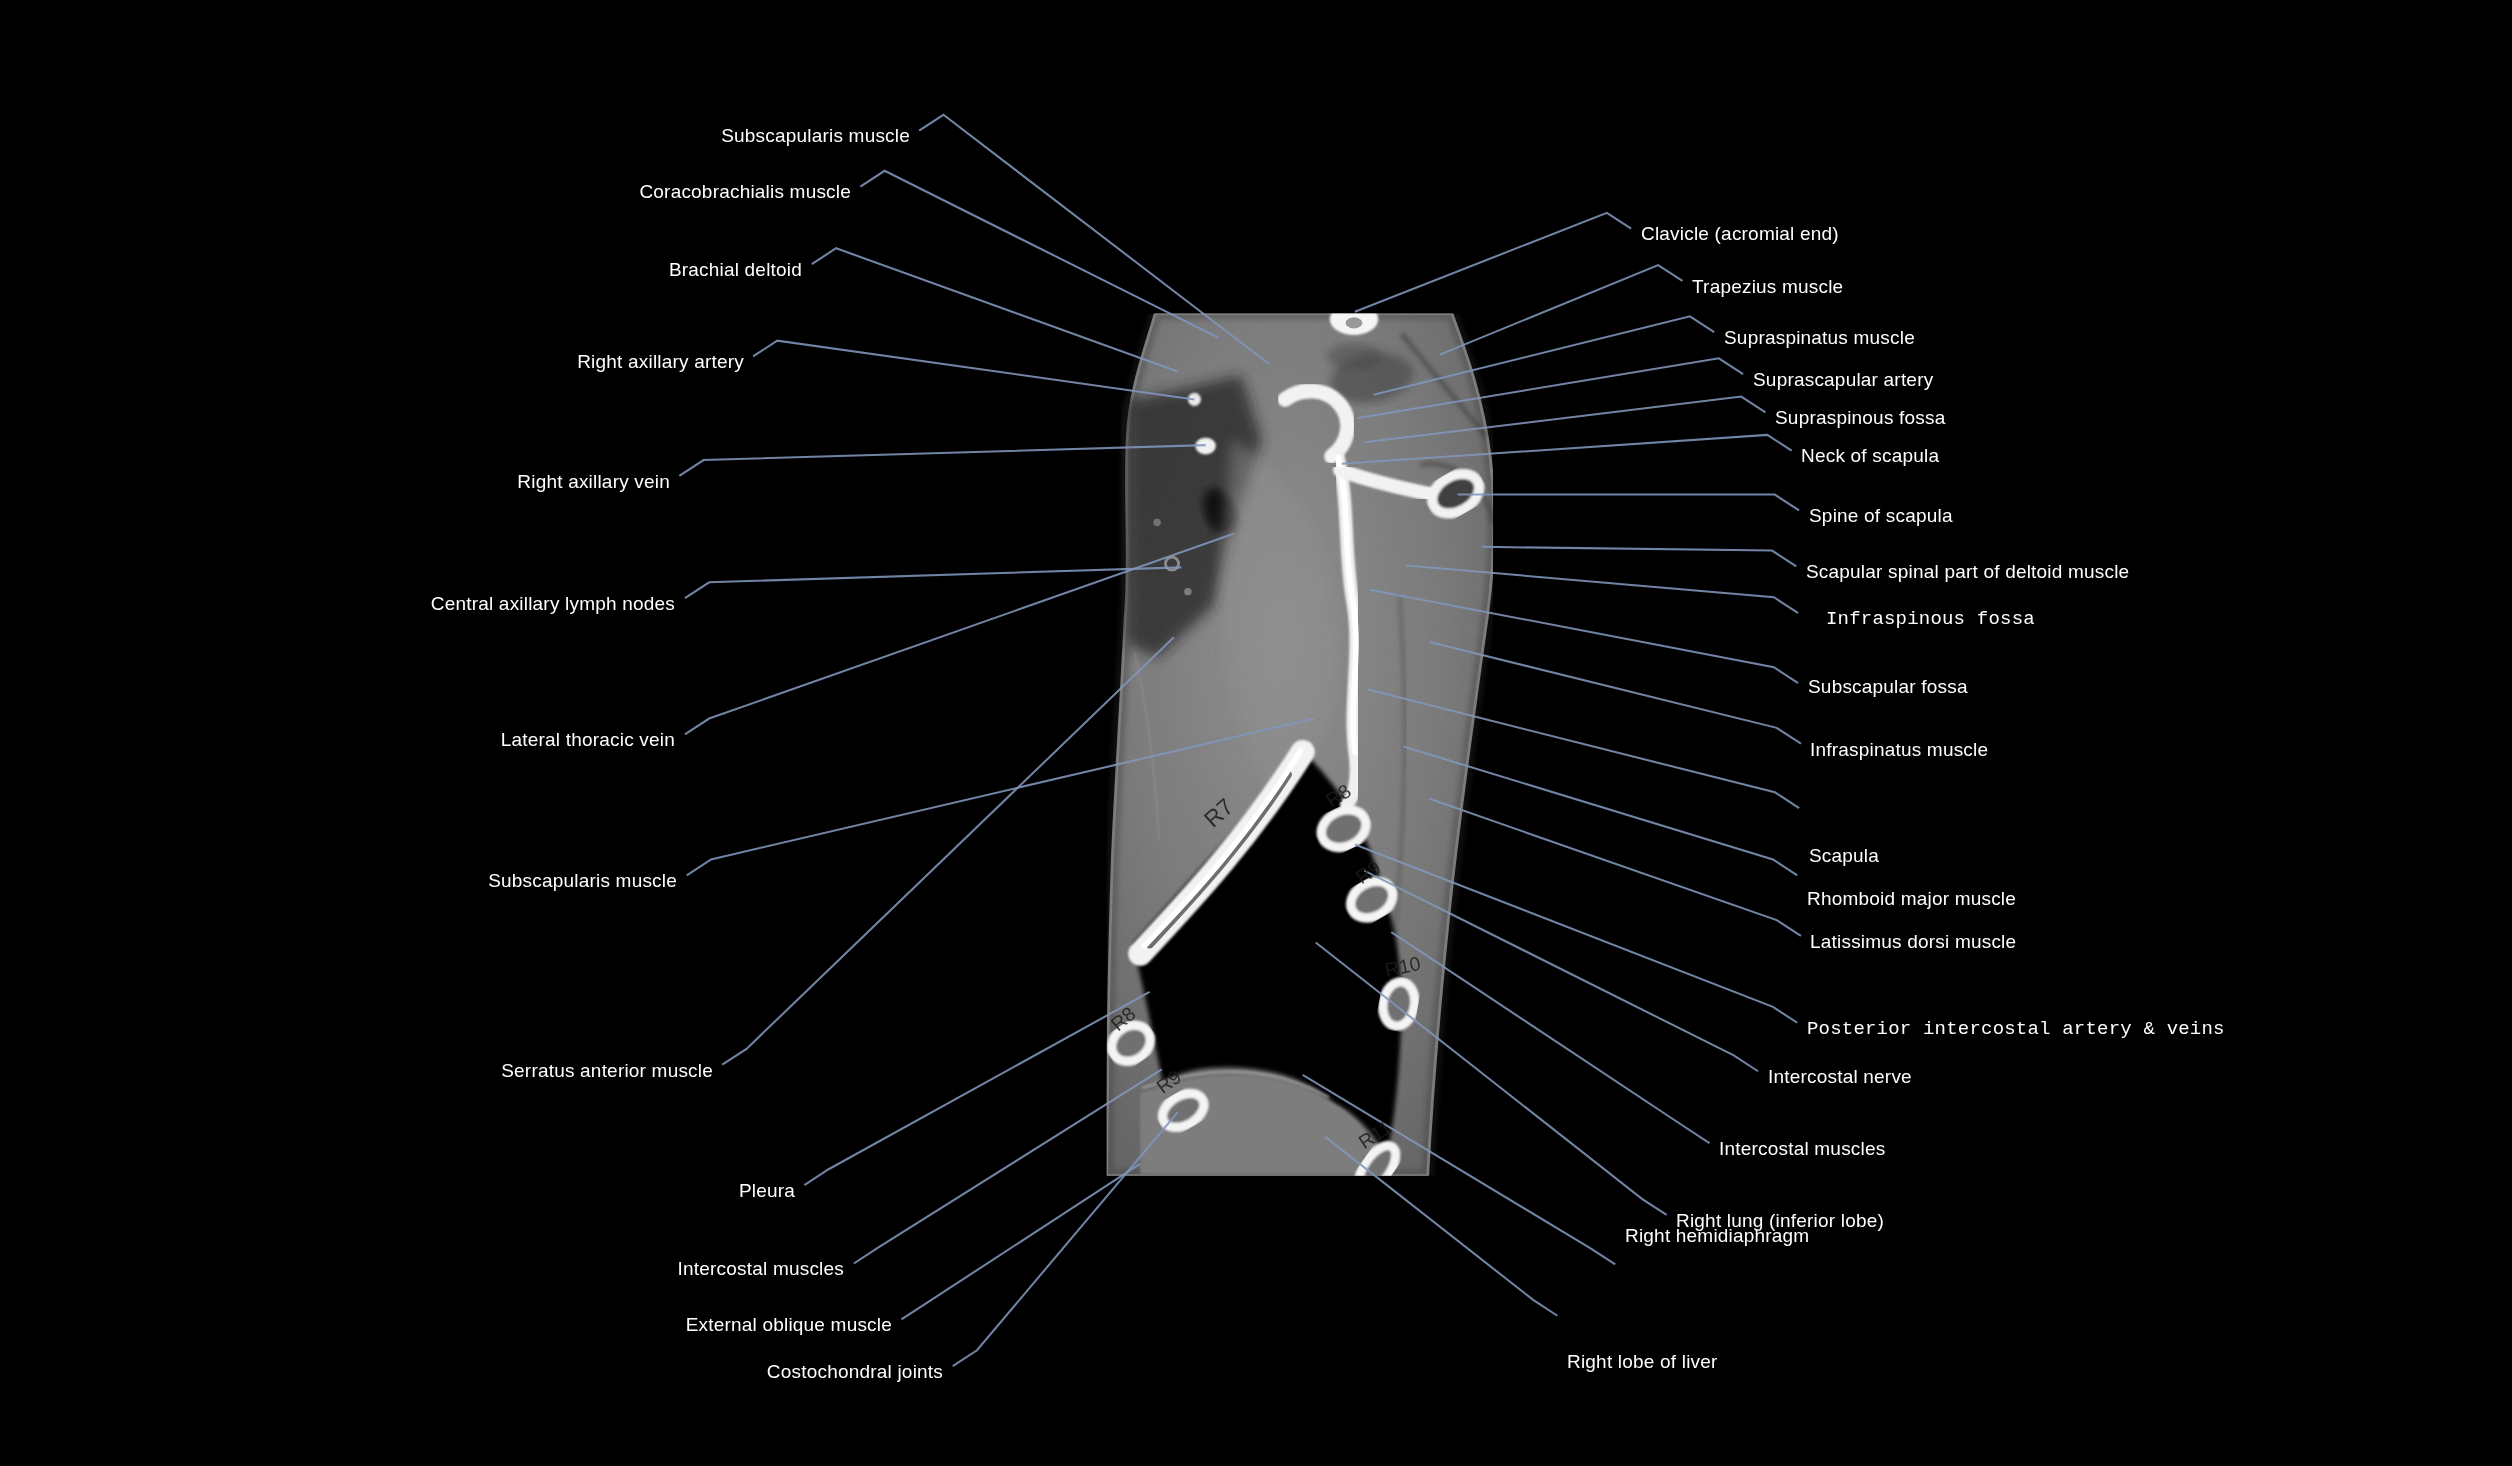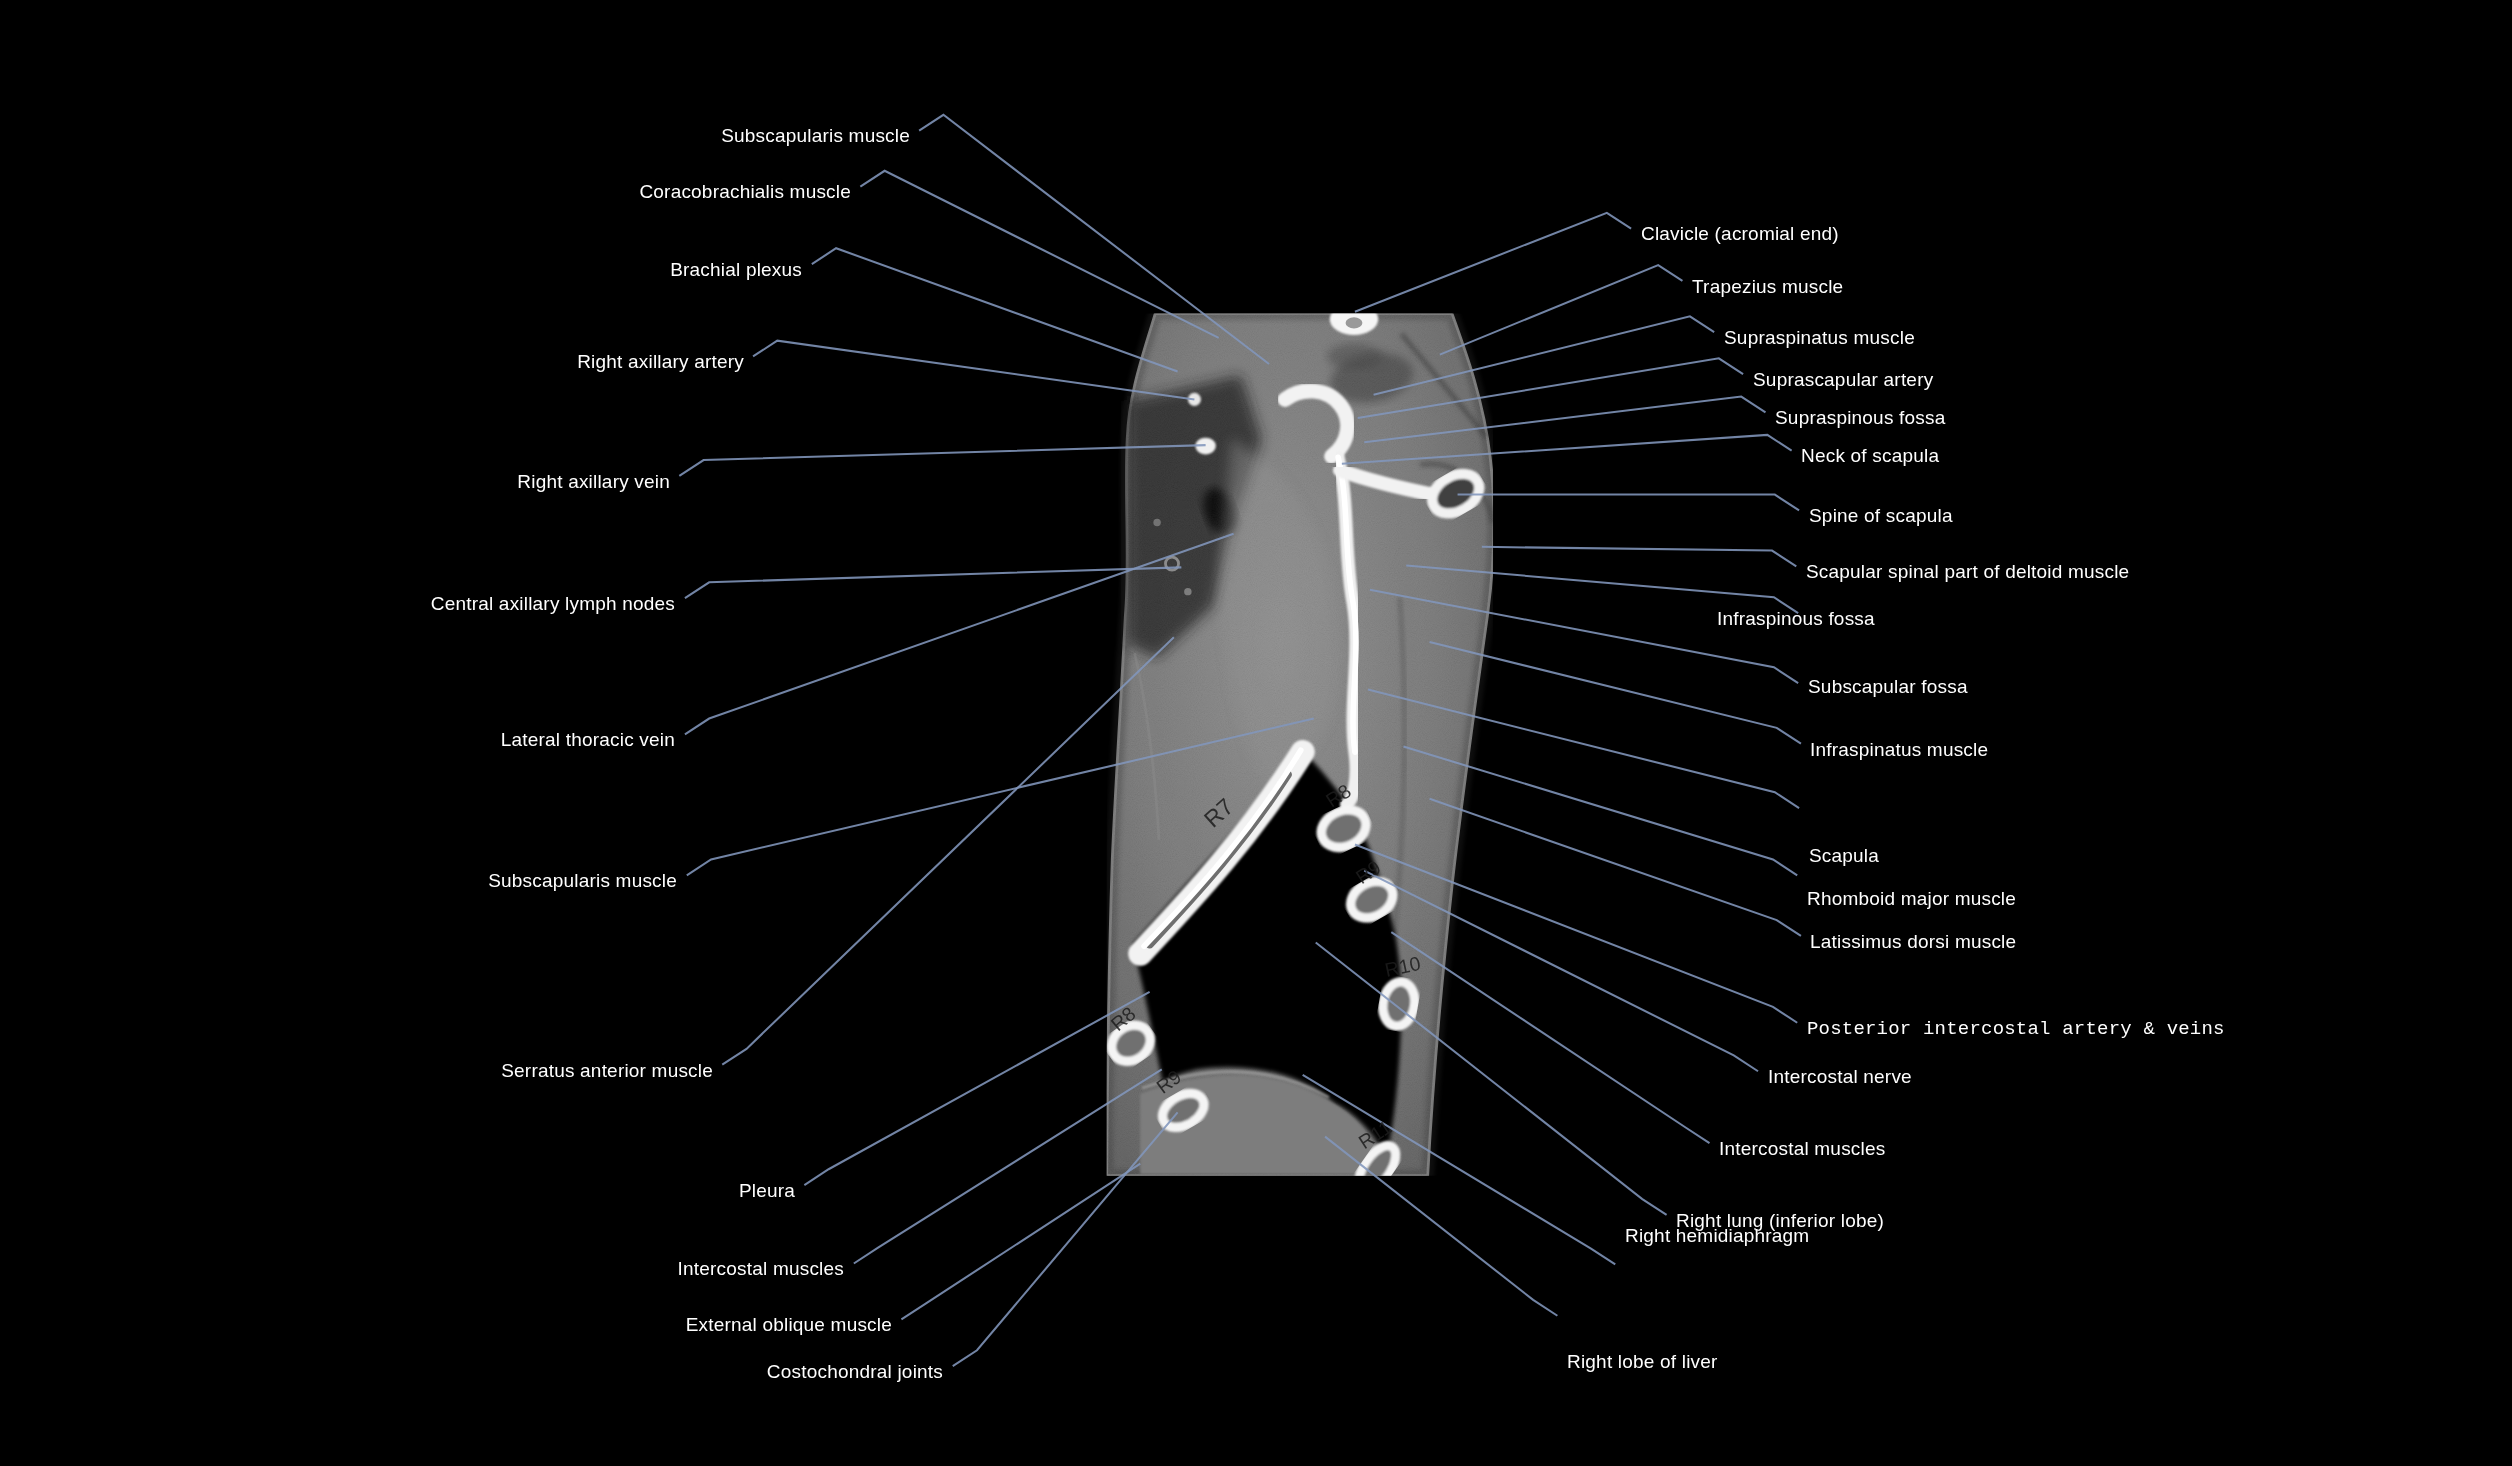--- a/index.html
+++ b/index.html
@@ -183,40 +183,40 @@
         <text x="1486" y="1047" transform="rotate(-12 1486 1047)" fill="#1d1d1d" font-size="21" font-family="&quot;Liberation Sans&quot;, sans-serif" opacity="0.85">R10</text>
         <text x="1462" y="1232" transform="rotate(-33 1462 1232)" fill="#1d1d1d" font-size="21" font-family="&quot;Liberation Sans&quot;, sans-serif" opacity="0.85">R11</text>
         <text x="1198" y="1106" transform="rotate(-40 1198 1106)" fill="#1d1d1d" font-size="21" font-family="&quot;Liberation Sans&quot;, sans-serif" opacity="0.85">R8</text>
         <text x="1246" y="1173" transform="rotate(-36 1246 1173)" fill="#1d1d1d" font-size="21" font-family="&quot;Liberation Sans&quot;, sans-serif" opacity="0.85">R9</text>
       </g>
   </svg>
 
   <div id="labels-layer">
       <div class="anat-label left" style="top: 120px; right: 1602px;">Subscapularis muscle</div>
       <div class="anat-label left" style="top: 176px; right: 1661px;">Coracobrachialis muscle</div>
-      <div class="anat-label left" style="top: 254px; right: 1710px;">Brachial plexus</div>
+      <div class="anat-label left" style="top: 254px; right: 1710px;">Brachial deltoid</div>
       <div class="anat-label left" style="top: 346px; right: 1768px;">Right axillary artery</div>
       <div class="anat-label left" style="top: 466px; right: 1842px;">Right axillary vein</div>
       <div class="anat-label left" style="top: 588px; right: 1837px;">Central axillary lymph nodes</div>
       <div class="anat-label left" style="top: 724px; right: 1837px;">Lateral thoracic vein</div>
       <div class="anat-label left" style="top: 865px; right: 1835px;">Subscapularis muscle</div>
       <div class="anat-label left" style="top: 1055px; right: 1799px;">Serratus anterior muscle</div>
       <div class="anat-label left" style="top: 1175px; right: 1717px;">Pleura</div>
       <div class="anat-label left" style="top: 1253px; right: 1668px;">Intercostal muscles</div>
       <div class="anat-label left" style="top: 1309px; right: 1620px; margin-left: 28px;">External oblique muscle</div>
       <div class="anat-label left" style="top: 1356px; right: 1569px;">Costochondral joints</div>
       <div class="anat-label right" style="top: 218px; left: 1641px;">Clavicle (acromial end)</div>
       <div class="anat-label right" style="top: 271px; left: 1692px;">Trapezius muscle</div>
       <div class="anat-label right" style="top: 322px; left: 1724px;">Supraspinatus muscle</div>
       <div class="anat-label right" style="top: 364px; left: 1753px;">Suprascapular artery</div>
       <div class="anat-label right" style="top: 402px; left: 1775px;">Supraspinous fossa</div>
       <div class="anat-label right" style="top: 440px; left: 1801px;">Neck of scapula</div>
       <div class="anat-label right" style="top: 500px; left: 1809px;">Spine of scapula</div>
       <div class="anat-label right" style="top: 556px; left: 1806px;">Scapular spinal part of deltoid muscle</div>
-      <div class="anat-label right" style="top: 603px; left: 1717px;">Infraspinous fossa</div>
+      <div class="anat-label right" style="top: 603px; left: 1826px; font-family: Liberation Mono, monospace;">Infraspinous fossa</div>
       <div class="anat-label right" style="top: 671px; left: 1808px;">Subscapular fossa</div>
       <div class="anat-label right" style="top: 734px; left: 1810px;">Infraspinatus muscle</div>
       <div class="anat-label right" style="top: 840px; left: 1809px;">Scapula</div>
       <div class="anat-label right" style="top: 865px; left: 1807px; margin-top: 18px;">Rhomboid major muscle</div>
       <div class="anat-label right" style="top: 926px; left: 1810px;">Latissimus dorsi muscle</div>
       <div class="anat-label right" style="top: 1013px; left: 1807px; font-family: Liberation Mono, monospace;">Posterior intercostal artery &amp; veins</div>
       <div class="anat-label right" style="top: 1061px; left: 1768px;">Intercostal nerve</div>
       <div class="anat-label right" style="top: 1133px; left: 1719px;">Intercostal muscles</div>
       <div class="anat-label right" style="top: 1205px; left: 1676px;">Right lung (inferior lobe)</div>
       <div class="anat-label right" style="top: 1220px; left: 1625px;">Right hemidiaphragm</div>

